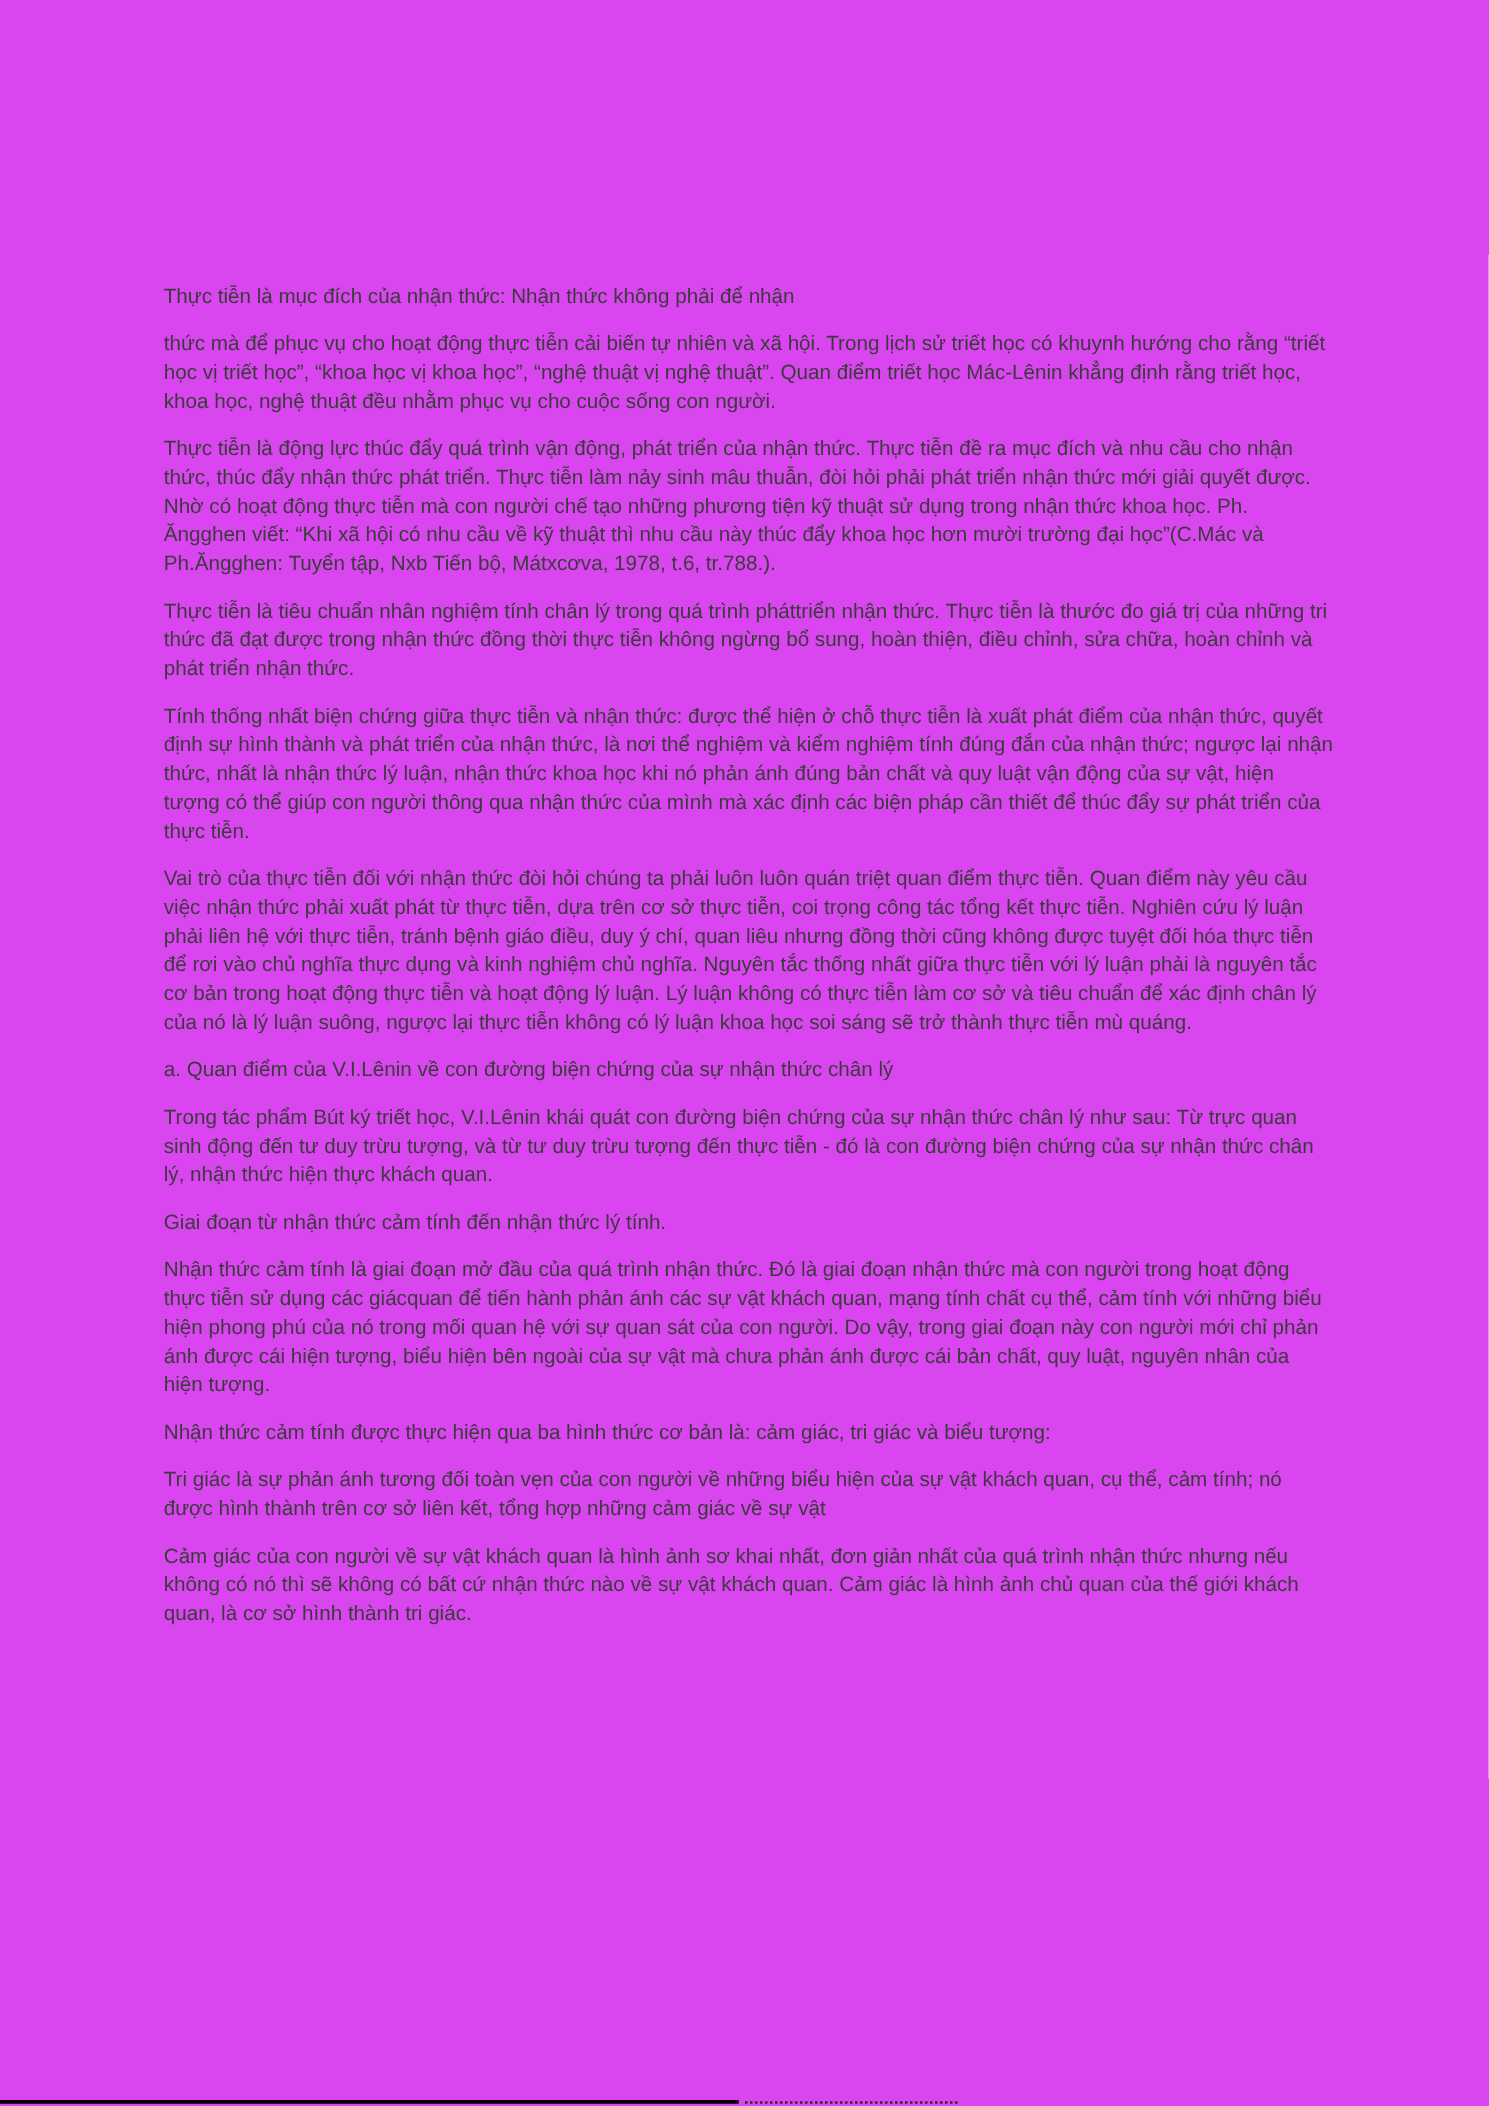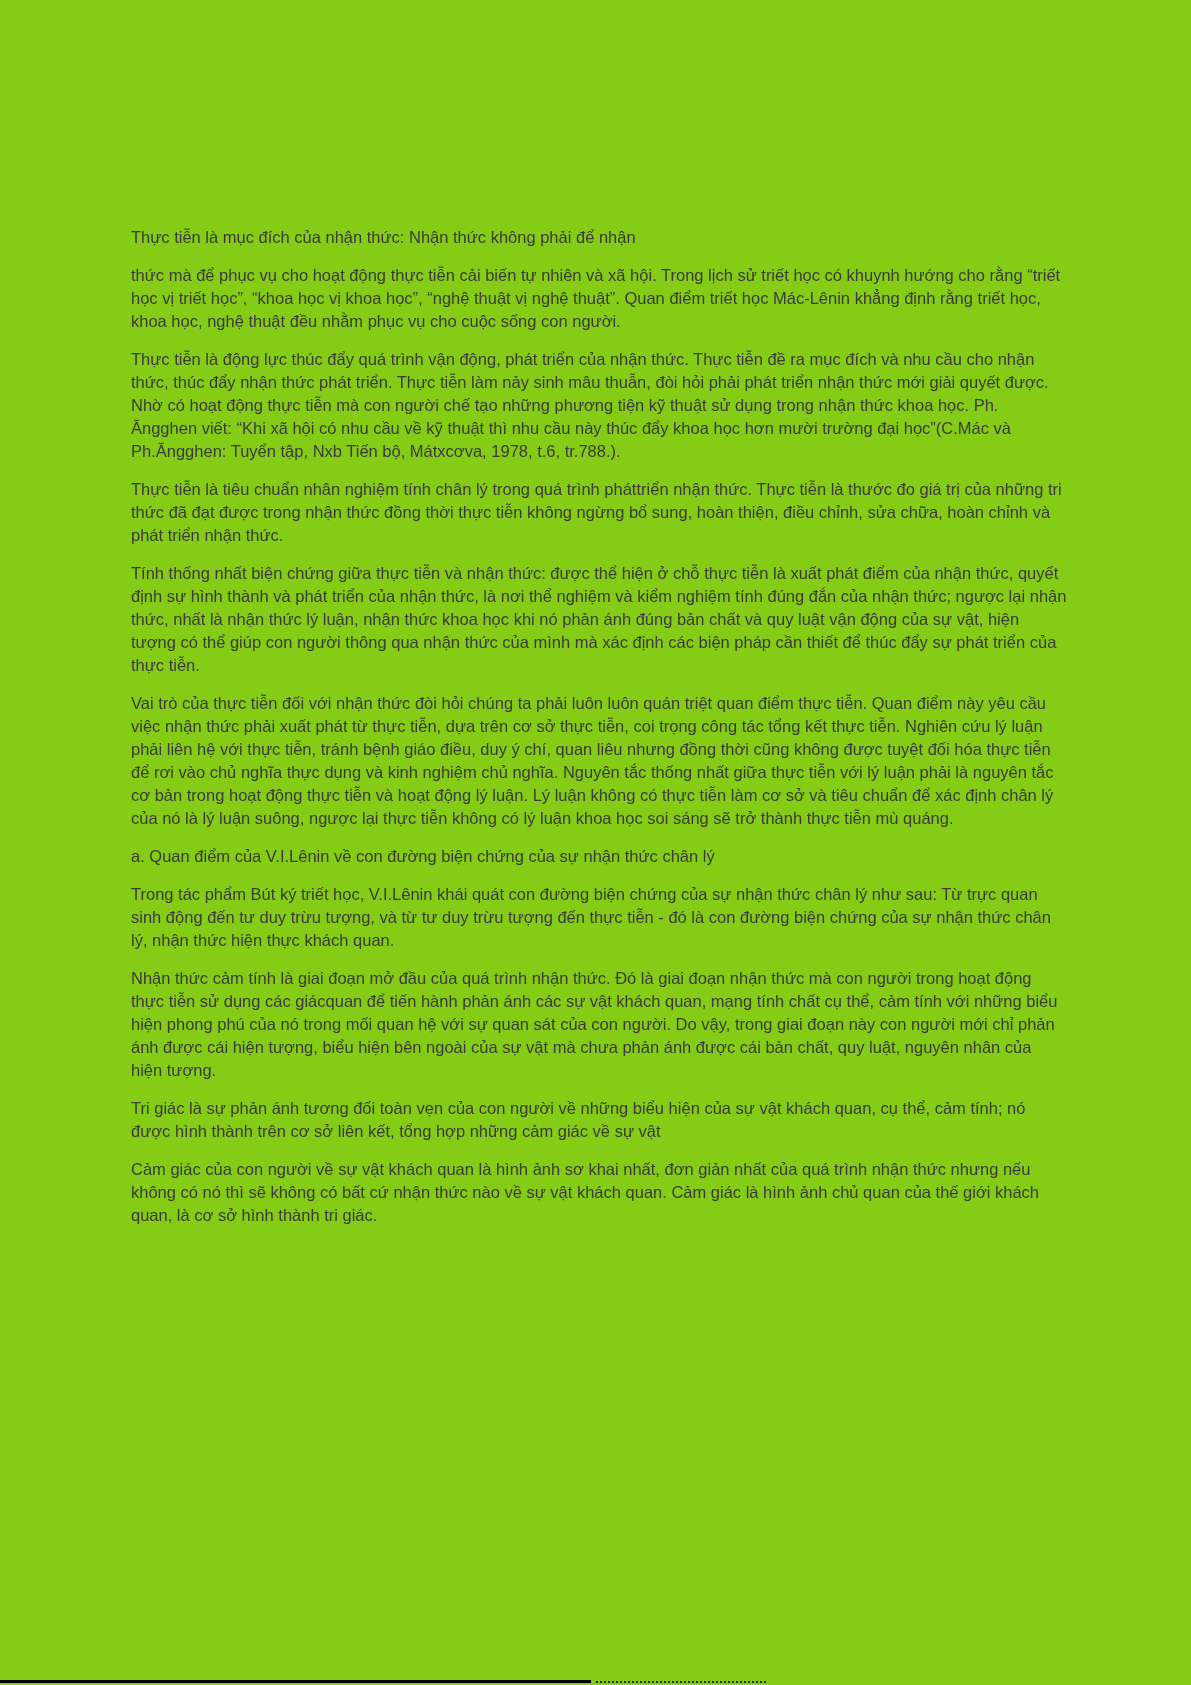--- a/index.html
+++ b/index.html
@@ -4,21 +4,21 @@
 <style>
   html, body {
     margin: 0;
     padding: 0;
     background: #ffffff;
   }
   .page {
     position: relative;
     width: 1191px;
     height: 1685px;
-    background: #84cc16;
+    background: #d946ef;
     overflow: hidden;
     font-family: "Liberation Sans", "DejaVu Sans", sans-serif;
   }
   .doc-body {
     position: absolute;
     left: 131px;
     top: 226px;
     width: 936px;
     color: #3b3b3b;
     font-size: 16.5px;
@@ -52,20 +52,22 @@
 <div class="page">
   <div class="doc-body">
     <p>Thực tiễn là mục đích của nhận thức: Nhận thức không phải để nhận</p>
     <p>thức mà để phục vụ cho hoạt động thực tiễn cải biến tự nhiên và xã hội. Trong lịch sử triết học có khuynh hướng cho rằng “triết học vị triết học”, “khoa học vị khoa học”, “nghệ thuật vị nghệ thuật”. Quan điểm triết học Mác-Lênin khẳng định rằng triết học, khoa học, nghệ thuật đều nhằm phục vụ cho cuộc sống con người.</p>
     <p>Thực tiễn là động lực thúc đẩy quá trình vận động, phát triển của nhận thức. Thực tiễn đề ra mục đích và nhu cầu cho nhận thức, thúc đẩy nhận thức phát triển. Thực tiễn làm nảy sinh mâu thuẫn, đòi hỏi phải phát triển nhận thức mới giải quyết được. Nhờ có hoạt động thực tiễn mà con người chế tạo những phương tiện kỹ thuật sử dụng trong nhận thức khoa học. Ph. Ăngghen viết: “Khi xã hội có nhu cầu về kỹ thuật thì nhu cầu này thúc đẩy khoa học hơn mười trường đại học”(C.Mác và Ph.Ăngghen: Tuyển tập, Nxb Tiến bộ, Mátxcơva, 1978, t.6, tr.788.).</p>
     <p>Thực tiễn là tiêu chuẩn nhân nghiệm tính chân lý trong quá trình pháttriển nhận thức. Thực tiễn là thước đo giá trị của những tri thức đã đạt được trong nhận thức đồng thời thực tiễn không ngừng bổ sung, hoàn thiện, điều chỉnh, sửa chữa, hoàn chỉnh và phát triển nhận thức.</p>
     <p>Tính thống nhất biện chứng giữa thực tiễn và nhận thức: được thể hiện ở chỗ thực tiễn là xuất phát điểm của nhận thức, quyết định sự hình thành và phát triển của nhận thức, là nơi thể nghiệm và kiểm nghiệm tính đúng đắn của nhận thức; ngược lại nhận thức, nhất là nhận thức lý luận, nhận thức khoa học khi nó phản ánh đúng bản chất và quy luật vận động của sự vật, hiện tượng có thể giúp con người thông qua nhận thức của mình mà xác định các biện pháp cần thiết để thúc đẩy sự phát triển của thực tiễn.</p>
     <p>Vai trò của thực tiễn đối với nhận thức đòi hỏi chúng ta phải luôn luôn quán triệt quan điểm thực tiễn. Quan điểm này yêu cầu việc nhận thức phải xuất phát từ thực tiễn, dựa trên cơ sở thực tiễn, coi trọng công tác tổng kết thực tiễn. Nghiên cứu lý luận phải liên hệ với thực tiễn, tránh bệnh giáo điều, duy ý chí, quan liêu nhưng đồng thời cũng không được tuyệt đối hóa thực tiễn để rơi vào chủ nghĩa thực dụng và kinh nghiệm chủ nghĩa. Nguyên tắc thống nhất giữa thực tiễn với lý luận phải là nguyên tắc cơ bản trong hoạt động thực tiễn và hoạt động lý luận. Lý luận không có thực tiễn làm cơ sở và tiêu chuẩn để xác định chân lý của nó là lý luận suông, ngược lại thực tiễn không có lý luận khoa học soi sáng sẽ trở thành thực tiễn mù quáng.</p>
     <p>a. Quan điểm của V.I.Lênin về con đường biện chứng của sự nhận thức chân lý</p>
     <p>Trong tác phẩm Bút ký triết học, V.I.Lênin khái quát con đường biện chứng của sự nhận thức chân lý như sau: Từ trực quan sinh động đến tư duy trừu tượng, và từ tư duy trừu tượng đến thực tiễn - đó là con đường biện chứng của sự nhận thức chân lý, nhận thức hiện thực khách quan.</p>
+    <p>Giai đoạn từ nhận thức cảm tính đến nhận thức lý tính.</p>
     <p>Nhận thức cảm tính là giai đoạn mở đầu của quá trình nhận thức. Đó là giai đoạn nhận thức mà con người trong hoạt động thực tiễn sử dụng các giácquan để tiến hành phản ánh các sự vật khách quan, mạng tính chất cụ thể, cảm tính với những biểu hiện phong phú của nó trong mối quan hệ với sự quan sát của con người. Do vậy, trong giai đoạn này con người mới chỉ phản ánh được cái hiện tượng, biểu hiện bên ngoài của sự vật mà chưa phản ánh được cái bản chất, quy luật, nguyên nhân của hiện tượng.</p>
+    <p>Nhận thức cảm tính được thực hiện qua ba hình thức cơ bản là: cảm giác, tri giác và biểu tượng:</p>
     <p>Tri giác là sự phản ánh tương đối toàn vẹn của con người về những biểu hiện của sự vật khách quan, cụ thể, cảm tính; nó được hình thành trên cơ sở liên kết, tổng hợp những cảm giác về sự vật</p>
     <p>Cảm giác của con người về sự vật khách quan là hình ảnh sơ khai nhất, đơn giản nhất của quá trình nhận thức nhưng nếu không có nó thì sẽ không có bất cứ nhận thức nào về sự vật khách quan. Cảm giác là hình ảnh chủ quan của thế giới khách quan, là cơ sở hình thành tri giác.</p>
   </div>
 
   <div class="footer-solid-bar"></div>
   <div class="footer-dotted-bar"></div>
 </div>
 
 </body></html>

